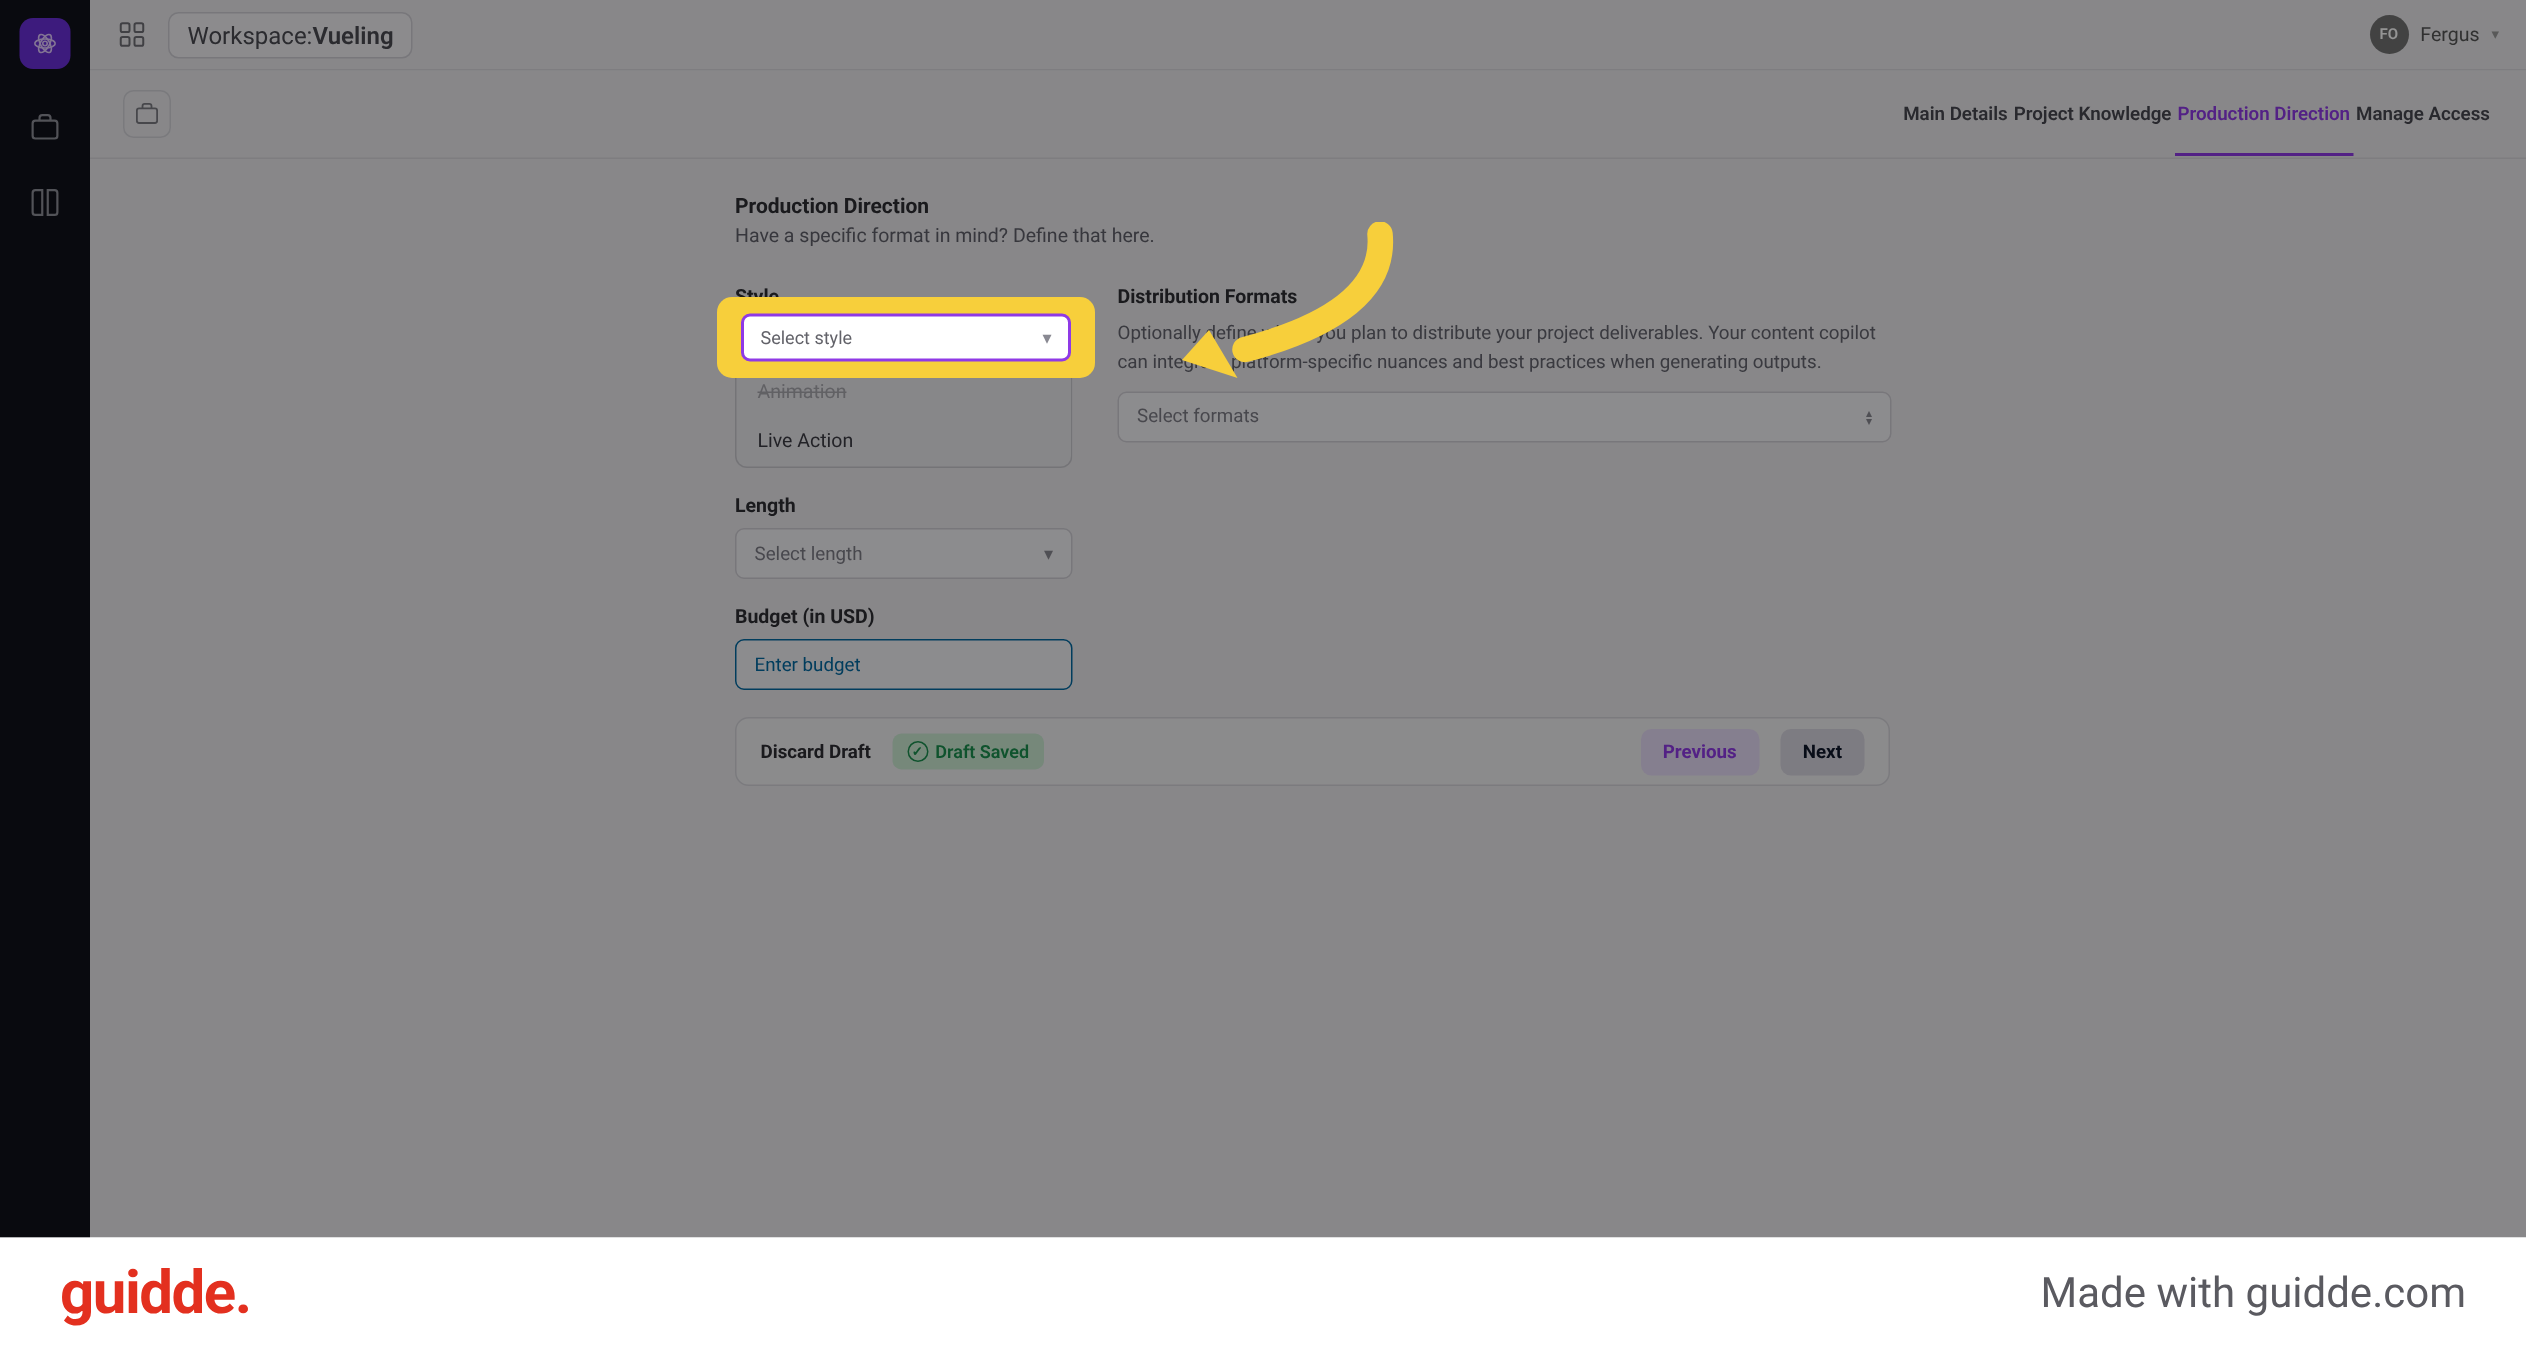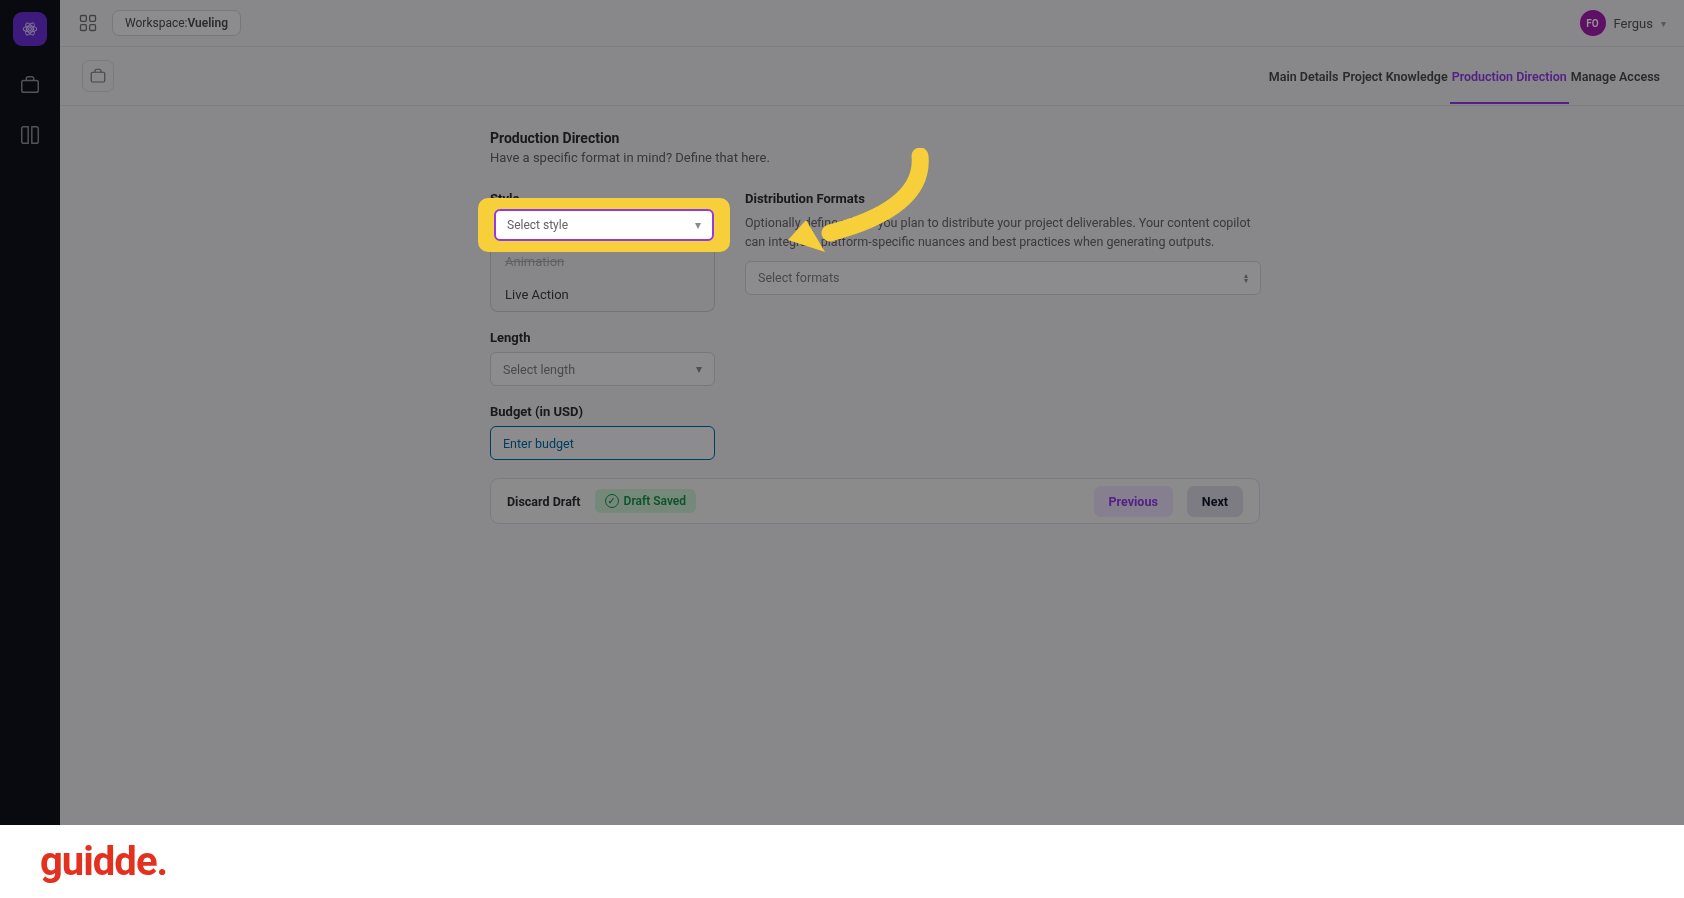--- a/index.html
+++ b/index.html
@@ -10,25 +10,25 @@
 .dim-layer { position:absolute; inset:0; background:rgba(0,0,0,0.42); pointer-events:none; z-index:50; }
 
 
 .rail { position:absolute; top:0; left:0; width:60px; height:825px; background:#11121a; display:flex; flex-direction:column; align-items:center; padding-top:12px; gap:28px; z-index:10; }
 .rail .logo { width:34px; height:34px; border-radius:9px; background:#6a2fd8; display:flex; align-items:center; justify-content:center; }
 .rail .ico { width:22px; height:22px; color:#8e8f98; }
 
 
 .topbar { position:absolute; top:0; left:60px; right:0; height:47px; border-bottom:1px solid #d9d8dc; display:flex; align-items:center; padding:0 18px; gap:14px; z-index:5; background:#eae9ec; }
 .grid-ico { width:20px; height:20px; color:#6f6e75; }
-.ws-pill { border:1px solid #cfcdd4; border-radius:7px; padding:5px 12px; font-size:12px; color:#4a4a52; background:#f1f0f3;text-align:right; }
+.ws-pill { border:1px solid #cfcdd4; border-radius:7px; padding:5px 12px; font-size:16px; color:#4a4a52; background:#f1f0f3;text-align:right; }
 .ws-pill strong { font-weight:600; }
 .topbar .spacer { flex:1; }
 .user { display:flex; align-items:center; gap:8px; font-size:13px; color:#555; }
-.avatar { width:26px; height:26px; border-radius:50%; background:#a21caf; color:#fff; font-size:10px; font-weight:600; display:flex; align-items:center; justify-content:center; }
+.avatar { width:26px; height:26px; border-radius:50%; background:#737373; color:#fff; font-size:10px; font-weight:600; display:flex; align-items:center; justify-content:center; }
 .caret { color:#999; font-size:10px; }
 
 
 .proj-head { position:absolute; top:47px; left:60px; right:0; height:59px; border-bottom:1px solid #d9d8dc; display:flex; align-items:center; padding:0 22px; z-index:5; background:#eae9ec; }
 .proj-ico { width:32px; height:32px; border-radius:7px; border:1px solid #d3d2d8; display:flex; align-items:center; justify-content:center; margin-right:12px; color:#7a7a82; }
 .proj-title { font-size:15px; font-weight:700; color:#2b2b31; }
 .proj-sub { font-size:12px; color:#656570; margin-top:2px; }
 .proj-tabs { margin-left:auto; display:flex; }
 .ptab { font-size:12.5px; font-weight:600; color:#474750; padding:20px 2px 18px; border-bottom:2px solid transparent; }
 .ptab.active { color:#8f3ae6; border-bottom-color:#8f3ae6; }
@@ -211,13 +211,14 @@
 </div>
 
 <svg class="arrow" viewBox="0 0 170 120">
   <path d="M 150 8 Q 155 60 60 85" stroke="#f7cf3b" stroke-width="17" fill="none" stroke-linecap="round"></path>
   <path d="M 36 72 L 18 92 L 55 104 Z" fill="#f7cf3b"></path>
 </svg>
 
 <div class="gfoot">
   <div class="gbrand">guidde.</div>
   <div class="sp"></div>
+  <div class="gmade">Made with guidde.com</div>
 </div>
 
 </body></html>

